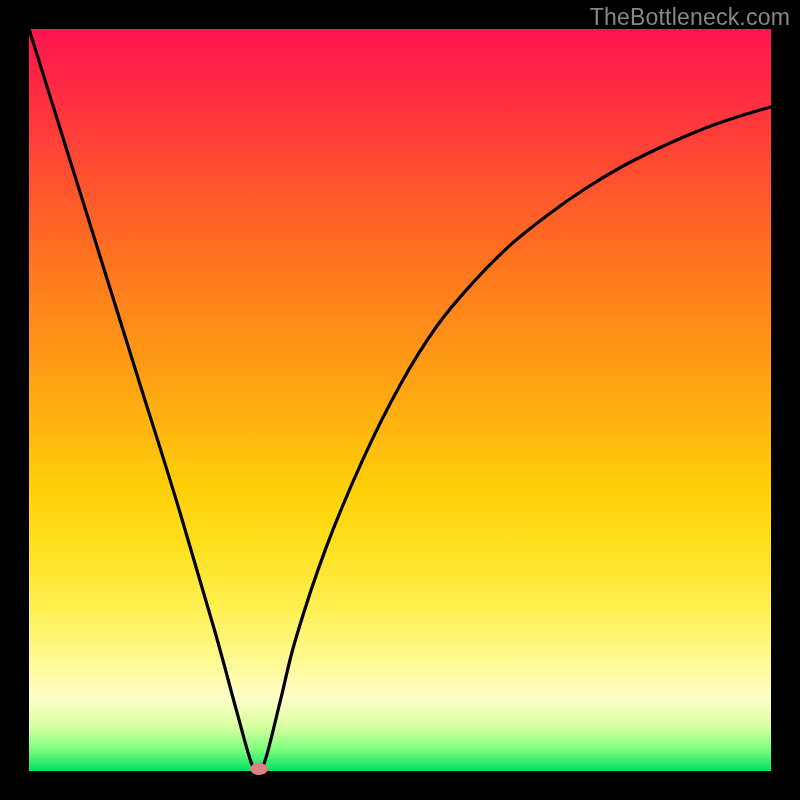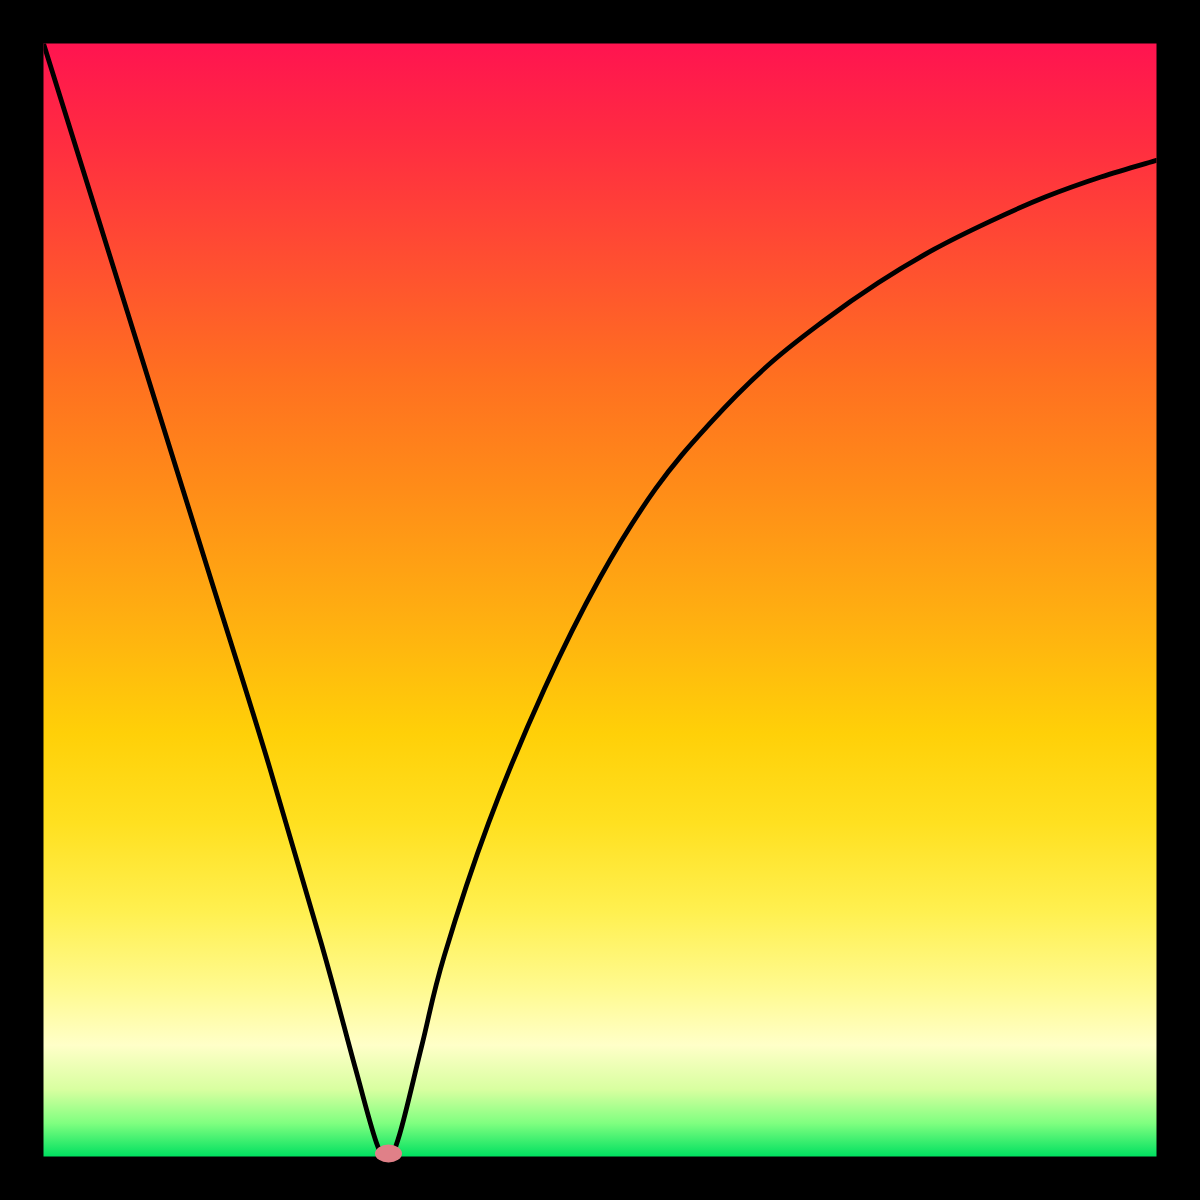--- a/index.html
+++ b/index.html
@@ -57,19 +57,20 @@
     height: 12px;
     background: #e08088;
     border-radius: 50%;
   }
 </style>
 </head>
 <body>
 
 <div class="frame">
   <div class="plot-area"></div>
+  <div class="watermark">TheBottleneck.com</div>
 
   <svg class="curve-layer" viewBox="0 0 742 742" preserveAspectRatio="none">
     <path id="curvePath" d="M 0 0 C 6.678 21.369600000000005, 23.744 75.98080000000004, 37.1 118.72000000000003 C 50.456 161.4592, 60.84400000000001 194.70079999999996, 74.2 237.43999999999994 C 87.556 280.1791999999999, 97.944 313.4208, 111.3 356.15999999999997 C 124.65599999999999 398.89919999999995, 135.044 430.8052, 148.4 474.88 C 161.756 518.9548, 174.8152 563.6232, 185.5 601.02 C 196.1848 638.4168, 201.08200000000002 658.5992, 207.76000000000002 682.64 C 214.43800000000002 706.6808, 218.5932 723.8952, 222.6 734.58 C 226.6068 745.2648, 227.3488 743.3356, 230.02 742 C 232.6912 740.6644, 233.4332 740.516, 237.44 727.16 C 241.4468 713.804, 246.93760000000003 689.1696, 252.28000000000003 667.8 C 257.6224 646.4304, 259.1064 635.152, 267.12 608.44 C 275.1336 581.7280000000001, 284.7796 551.4544, 296.8 519.4 C 308.8204 487.3456, 320.54400000000004 459.7432, 333.90000000000003 430.36 C 347.25600000000003 400.9768, 357.644 380.20079999999996, 371 356.15999999999997 C 384.356 332.1192, 394.744 315.4984, 408.1 296.8 C 421.456 278.1016, 431.844 266.97159999999997, 445.2 252.27999999999997 C 458.556 237.58839999999998, 468.944 227.20040000000006, 482.3 215.18000000000006 C 495.656 203.15960000000007, 506.044 195.51700000000002, 519.4 185.5 C 532.756 175.48299999999998, 543.144 168.21139999999997, 556.5 159.52999999999997 C 569.856 150.84859999999998, 580.244 144.6158000000001, 593.6 137.2700000000001 C 606.956 129.9242000000001, 617.3439999999999 124.99732000000006, 630.6999999999999 118.72000000000003 C 644.0559999999999 112.44268, 654.4440000000001 107.73839999999997, 667.8000000000001 102.39599999999996 C 681.1560000000001 97.05359999999995, 691.544 93.44747999999996, 704.9 89.03999999999996 C 718.256 84.63251999999997, 735.322 79.91339999999997, 742 77.90999999999997" fill="none" stroke="#000" stroke-width="3.2" stroke-linecap="round" stroke-linejoin="round"></path>
   </svg>
 
   <div class="marker" id="minMarker" style="left: 250.02px; top: 763px; background: rgb(224, 128, 136);"></div>
 </div>
 
 </body></html>

